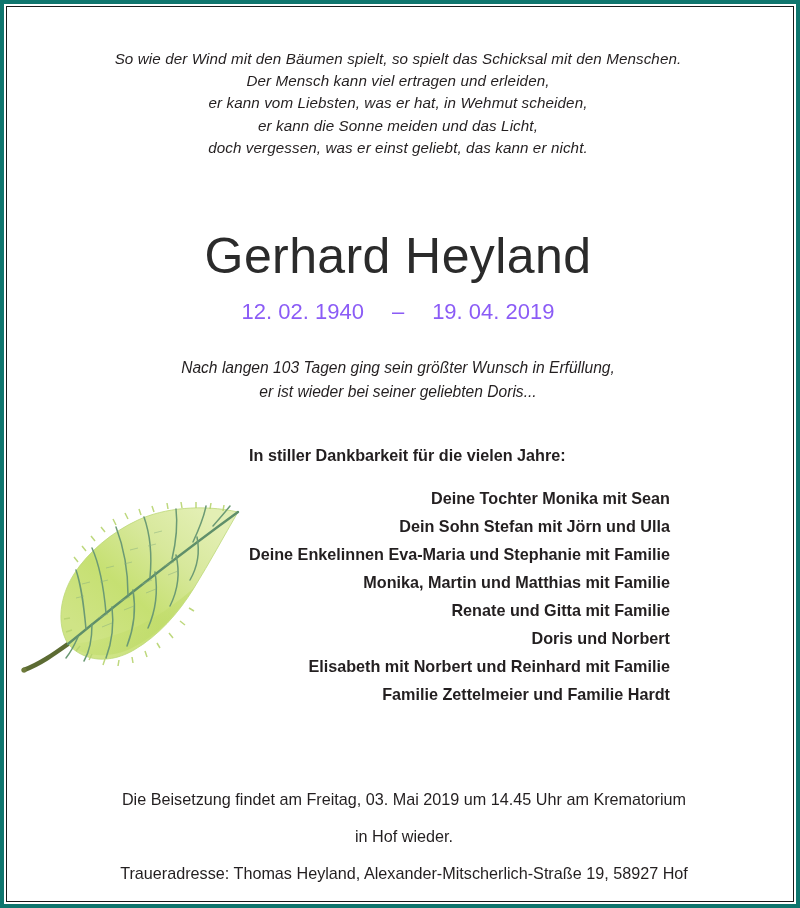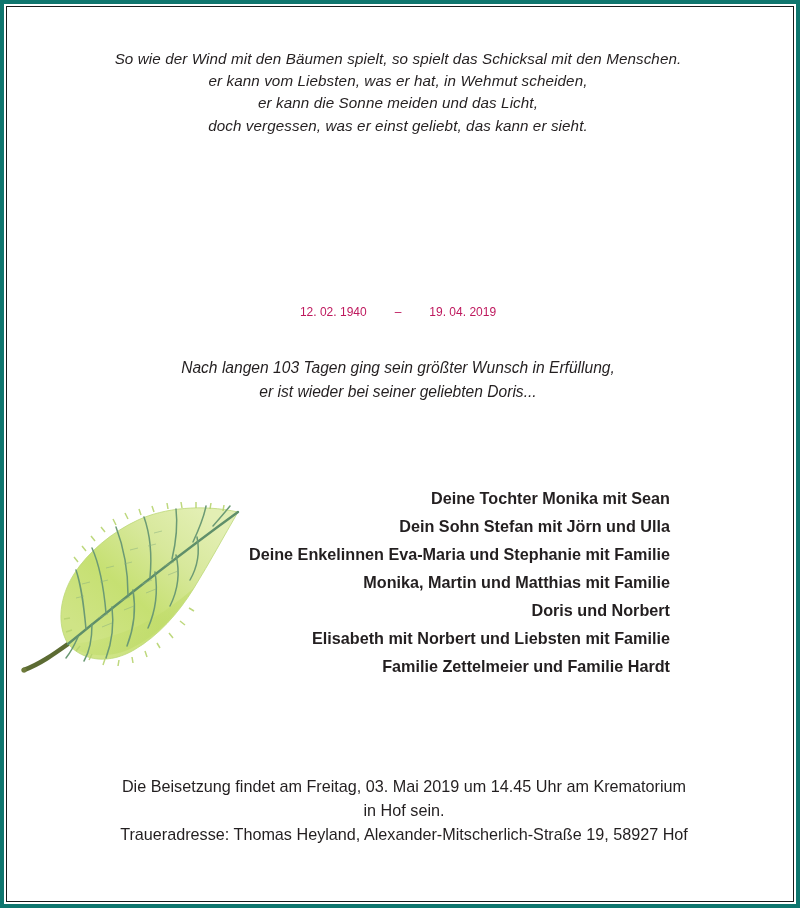--- a/index.html
+++ b/index.html
@@ -69,23 +69,23 @@
   
   #name span { font-weight: 400; }
 
   
   #dates {
     position: absolute;
     left: 34px;
     top: 297px;
     width: 720px;
     text-align: center;
-    font-size: 12px;
+    font-size: 22px;
     line-height: 22px;
-    color: #be185d;
+    color: #8b5cf6;
   }
   #dates .dsep {
     display: inline-block;
     padding: 0 28px;
   }
 
   
   #wish {
     position: absolute;
     left: 34px;
@@ -126,21 +126,21 @@
   #footer {
     position: absolute;
     left: 26px;
     top: 770px;
     width: 748px;
     text-align: center;
     font-size: 16.2px;
     line-height: 24px;
     color: #231f20;
   }
-  #footer .fline { white-space: nowrap; }
+  #footer .fline { white-space: nowrap; margin-top: 13px; }
 
   
   #leaf {
     position: absolute;
     left: 8px;
     top: 492px;
     width: 240px;
     height: 185px;
     pointer-events: none;
   }
@@ -213,46 +213,52 @@
       </g>
 
       <g fill="none" stroke="#8ab07f" stroke-width="0.7" opacity="0.75">
         <path d="M86,122 l10,-4 M90,131 l10,-4 M108,105 l10,-4 M112,114 l10,-4 M130,88 l10,-4 M134,97 l10,-4 M152,70 l10,-4 M156,79 l10,-4"></path>
         <path d="M72,100 l-8,2 M78,86 l-8,2 M96,84 l-8,2 M102,70 l-8,2 M120,66 l-8,2 M126,52 l-8,2 M144,48 l-8,2 M150,35 l-8,2"></path>
       </g>
     </svg>
 
     <div id="poem">
       <div class="pline">So wie der Wind mit den Bäumen spielt, so spielt das Schicksal mit den Menschen.</div>
+      <div class="pline">Der Mensch kann viel ertragen und erleiden,</div>
       <div class="pline">er kann vom Liebsten, was er hat, in Wehmut scheiden,</div>
       <div class="pline">er kann die Sonne meiden und das Licht,</div>
-      <div class="pline">doch vergessen, was er einst geliebt, das kann er sieht.</div>
-    </div>
-
+      <div class="pline">doch vergessen, was er einst geliebt, das kann er nicht.</div>
+    </div>
+
+    <div id="name">
+      <span>Gerhard Heyland</span>
+    </div>
 
     <div id="dates">
       <span>12. 02. 1940</span><span class="dsep">–</span><span>19. 04. 2019</span>
     </div>
 
     <div id="wish">
       <div class="pline">Nach langen 103 Tagen ging sein größter Wunsch in Erfüllung,</div>
       <div class="pline">er ist wieder bei seiner geliebten Doris...</div>
     </div>
 
+    <div id="thanks">In stiller Dankbarkeit für die vielen Jahre:</div>
 
     <div id="family">
       <div class="fline">Deine Tochter Monika mit Sean</div>
       <div class="fline">Dein Sohn Stefan mit Jörn und Ulla</div>
       <div class="fline">Deine Enkelinnen Eva-Maria und Stephanie mit Familie</div>
       <div class="fline">Monika, Martin und Matthias mit Familie</div>
+      <div class="fline">Renate und Gitta mit Familie</div>
       <div class="fline">Doris und Norbert</div>
-      <div class="fline">Elisabeth mit Norbert und Liebsten mit Familie</div>
+      <div class="fline">Elisabeth mit Norbert und Reinhard mit Familie</div>
       <div class="fline">Familie Zettelmeier und Familie Hardt</div>
     </div>
 
     <div id="footer">
       <div class="fline">Die Beisetzung findet am Freitag, 03. Mai 2019 um 14.45 Uhr am Krematorium</div>
-      <div class="fline">in Hof sein.</div>
+      <div class="fline">in Hof wieder.</div>
       <div class="fline">Traueradresse: Thomas Heyland, Alexander-Mitscherlich-Straße 19, 58927 Hof</div>
     </div>
 
   </div>
 </div>
 
 </body></html>

